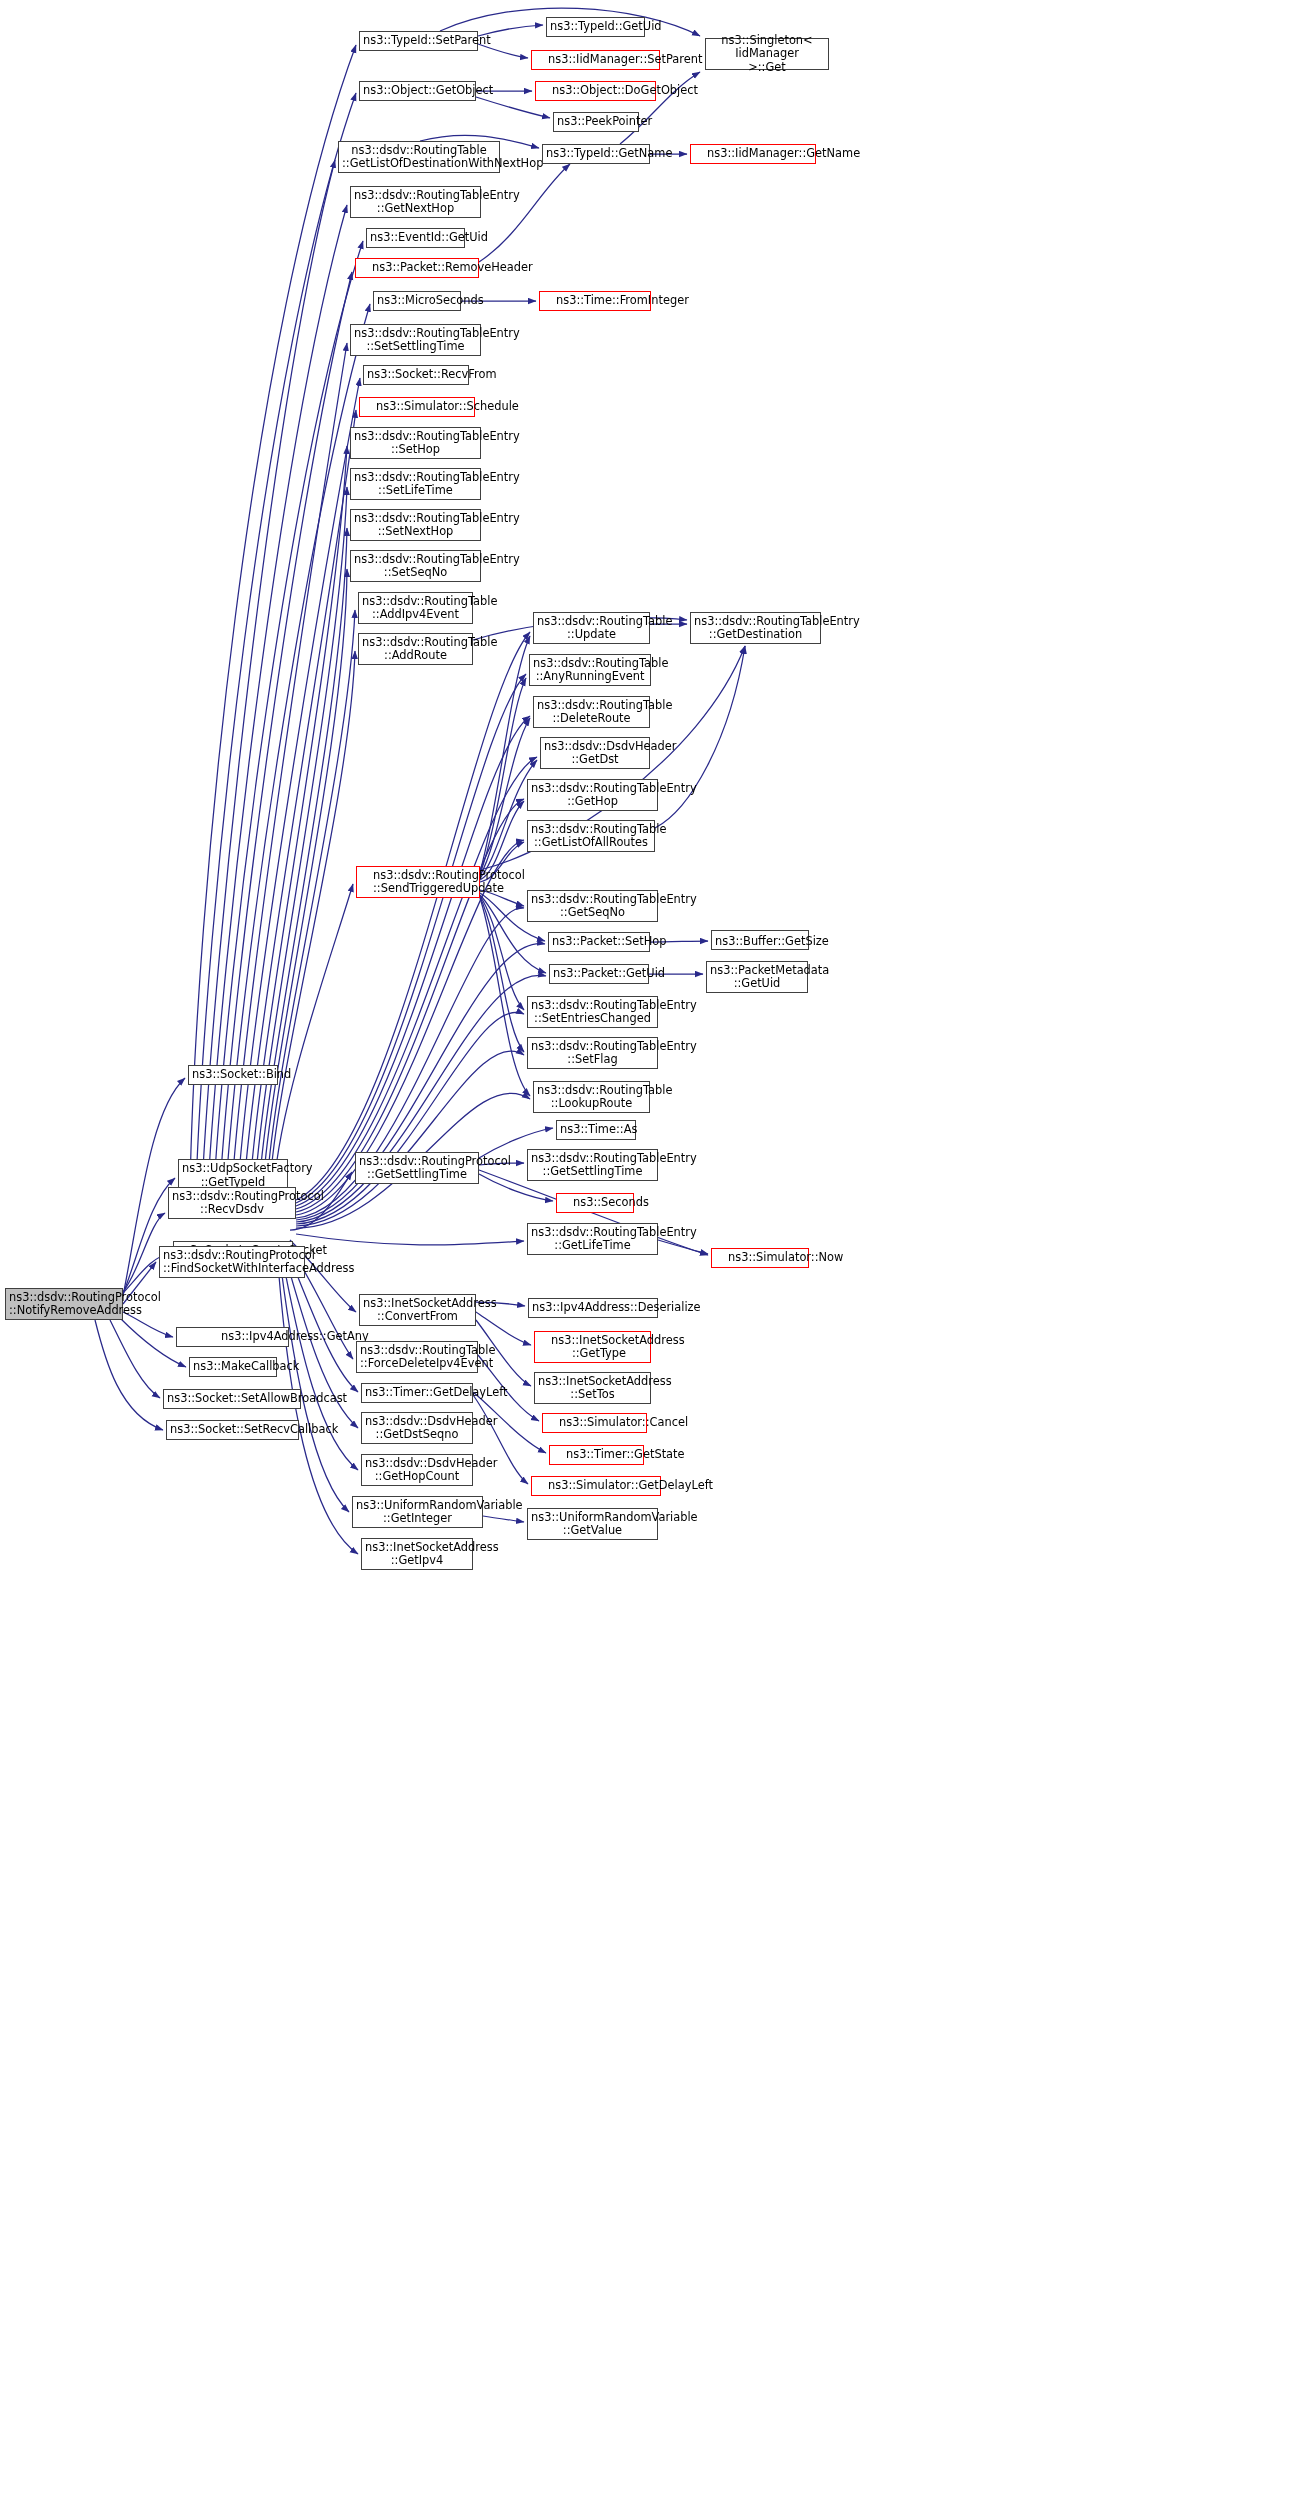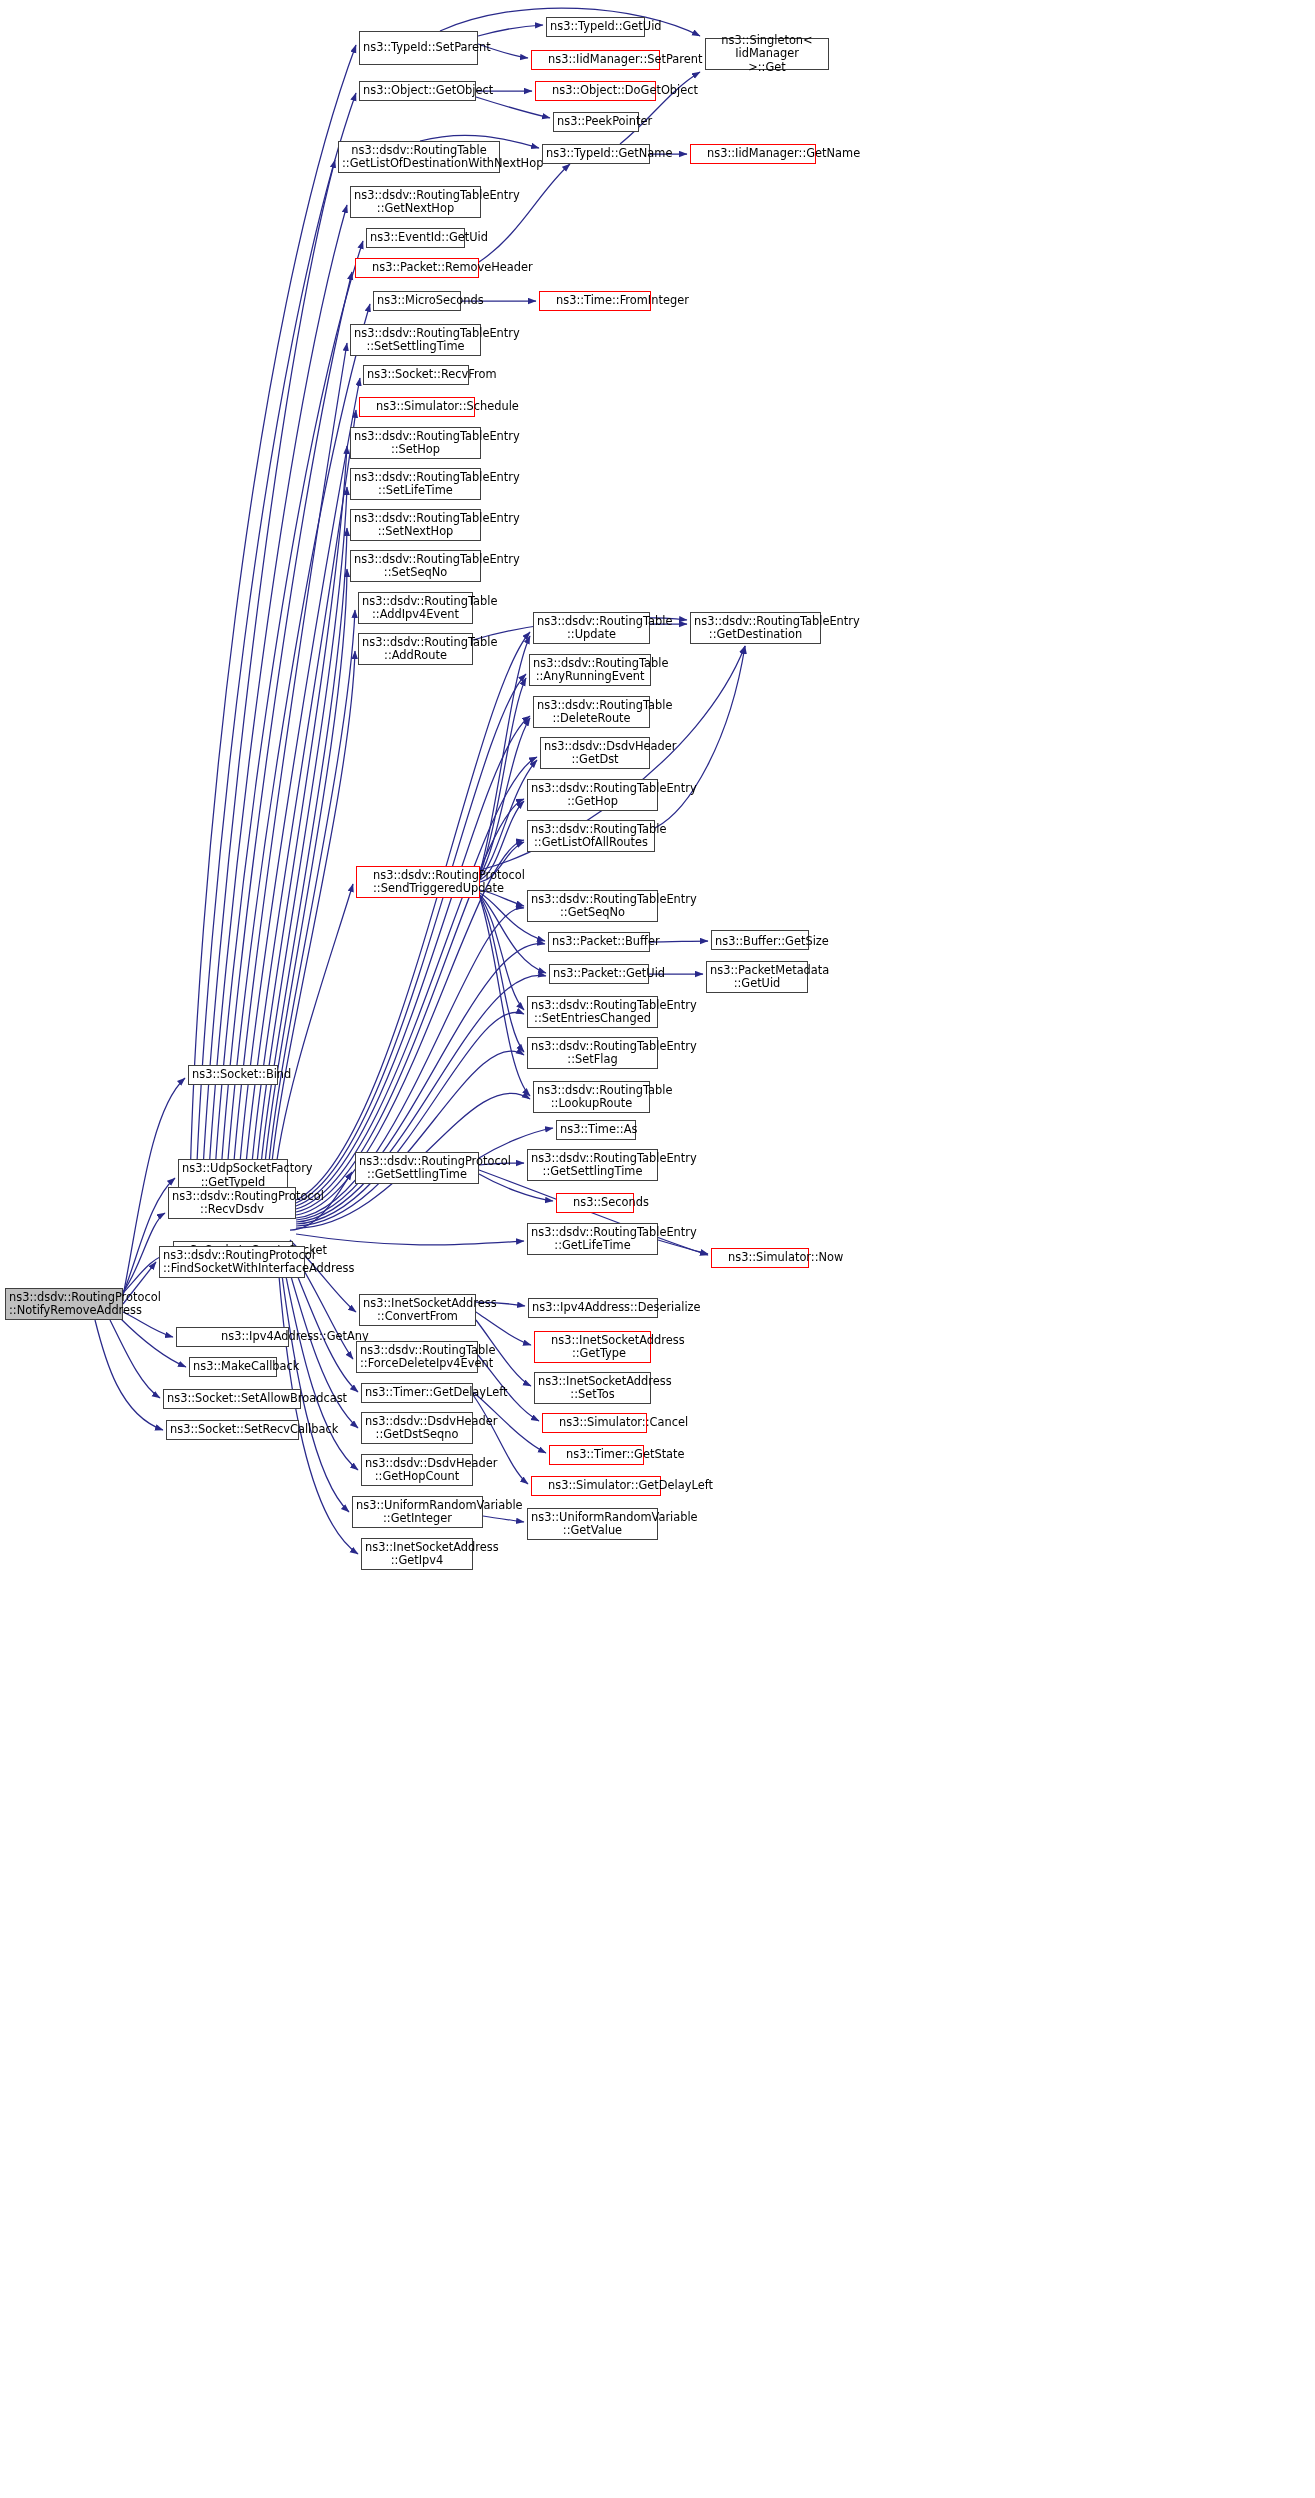--- a/index.html
+++ b/index.html
@@ -122,21 +122,21 @@
 ::GetTypeId</span></div>
       <div class="node" style="left: 173px; top: 1241px; width: 120px; height: 20px;"><span>ns3::Socket::CreateSocket</span></div>
       <div class="node" style="left: 168px; top: 1187px; width: 128px; height: 32px;"><span>ns3::dsdv::RoutingProtocol
 ::RecvDsdv</span></div>
       <div class="node" style="left: 159px; top: 1246px; width: 146px; height: 32px;"><span>ns3::dsdv::RoutingProtocol
 ::FindSocketWithInterfaceAddress</span></div>
       <div class="node" style="left: 176px; top: 1327px; width: 113px; height: 20px; padding-left: 44px;"><span>ns3::Ipv4Address::GetAny</span></div>
       <div class="node" style="left: 189px; top: 1357px; width: 88px; height: 20px;"><span>ns3::MakeCallback</span></div>
       <div class="node" style="left: 163px; top: 1389px; width: 138px; height: 20px;"><span>ns3::Socket::SetAllowBroadcast</span></div>
       <div class="node" style="left: 166px; top: 1420px; width: 133px; height: 20px;"><span>ns3::Socket::SetRecvCallback</span></div>
-      <div class="node" style="left: 359px; top: 31px; width: 119px; height: 34px;"><span>ns3::TypeId::SetParent</span></div>
+      <div class="node" style="left: 359px; top: 31px; width: 119px; height: 20px;"><span>ns3::TypeId::SetParent</span></div>
       <div class="node" style="left: 359px; top: 81px; width: 117px; height: 20px;"><span>ns3::Object::GetObject</span></div>
       <div class="node" style="left: 338px; top: 141px; width: 162px; height: 32px;"><span>ns3::dsdv::RoutingTable
 ::GetListOfDestinationWithNextHop</span></div>
       <div class="node" style="left: 350px; top: 186px; width: 131px; height: 32px;"><span>ns3::dsdv::RoutingTableEntry
 ::GetNextHop</span></div>
       <div class="node" style="left: 366px; top: 228px; width: 99px; height: 20px;"><span>ns3::EventId::GetUid</span></div>
       <div class="node red" style="left: 355px; top: 258px; width: 124px; height: 20px;"><span>ns3::Packet::RemoveHeader</span></div>
       <div class="node" style="left: 373px; top: 291px; width: 88px; height: 20px;"><span>ns3::MicroSeconds</span></div>
       <div class="node" style="left: 350px; top: 324px; width: 131px; height: 32px;"><span>ns3::dsdv::RoutingTableEntry
 ::SetSettlingTime</span></div>
@@ -184,21 +184,21 @@
       <div class="node" style="left: 540px; top: 737px; width: 110px; height: 32px;"><span>ns3::dsdv::DsdvHeader
 ::GetDst</span></div>
       <div class="node" style="left: 527px; top: 779px; width: 131px; height: 32px;"><span>ns3::dsdv::RoutingTableEntry
 ::GetHop</span></div>
       <div class="node" style="left: 527px; top: 820px; width: 128px; height: 32px;"><span>ns3::dsdv::RoutingTable
 ::GetListOfAllRoutes</span></div>
       <div class="node red" style="left: 356px; top: 866px; width: 124px; height: 32px;"><span>ns3::dsdv::RoutingProtocol
 ::SendTriggeredUpdate</span></div>
       <div class="node" style="left: 527px; top: 890px; width: 131px; height: 32px;"><span>ns3::dsdv::RoutingTableEntry
 ::GetSeqNo</span></div>
-      <div class="node" style="left: 548px; top: 932px; width: 102px; height: 20px;"><span>ns3::Packet::Buffer</span></div>
+      <div class="node" style="left: 548px; top: 932px; width: 102px; height: 20px;"><span>ns3::Packet::SetHop</span></div>
       <div class="node" style="left: 549px; top: 964px; width: 100px; height: 20px;"><span>ns3::Packet::GetUid</span></div>
       <div class="node" style="left: 527px; top: 996px; width: 131px; height: 32px;"><span>ns3::dsdv::RoutingTableEntry
 ::SetEntriesChanged</span></div>
       <div class="node" style="left: 527px; top: 1037px; width: 131px; height: 32px;"><span>ns3::dsdv::RoutingTableEntry
 ::SetFlag</span></div>
       <div class="node" style="left: 533px; top: 1081px; width: 117px; height: 32px;"><span>ns3::dsdv::RoutingTable
 ::LookupRoute</span></div>
       <div class="node" style="left: 556px; top: 1120px; width: 80px; height: 20px;"><span>ns3::Time::As</span></div>
       <div class="node" style="left: 527px; top: 1149px; width: 131px; height: 32px;"><span>ns3::dsdv::RoutingTableEntry
 ::GetSettlingTime</span></div>

